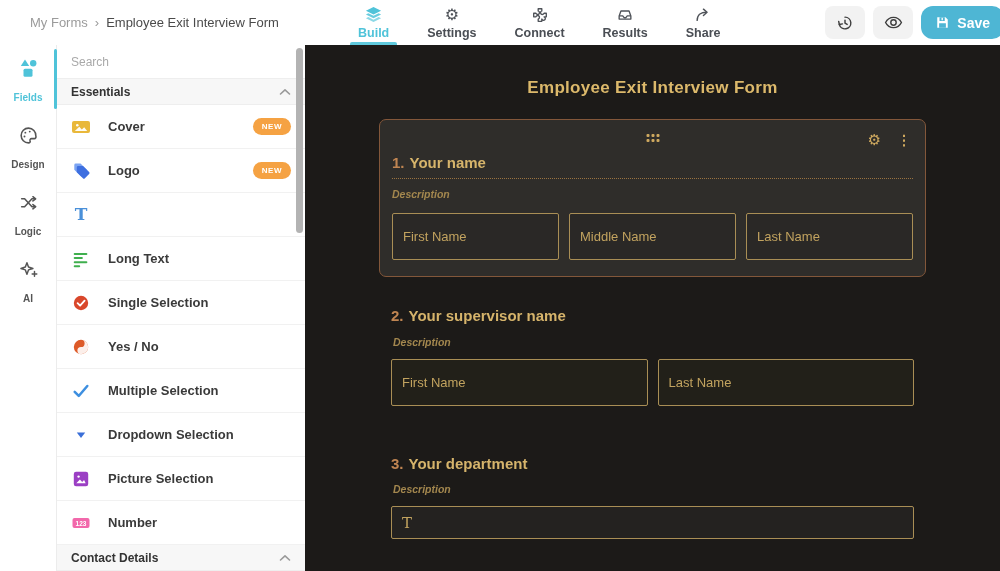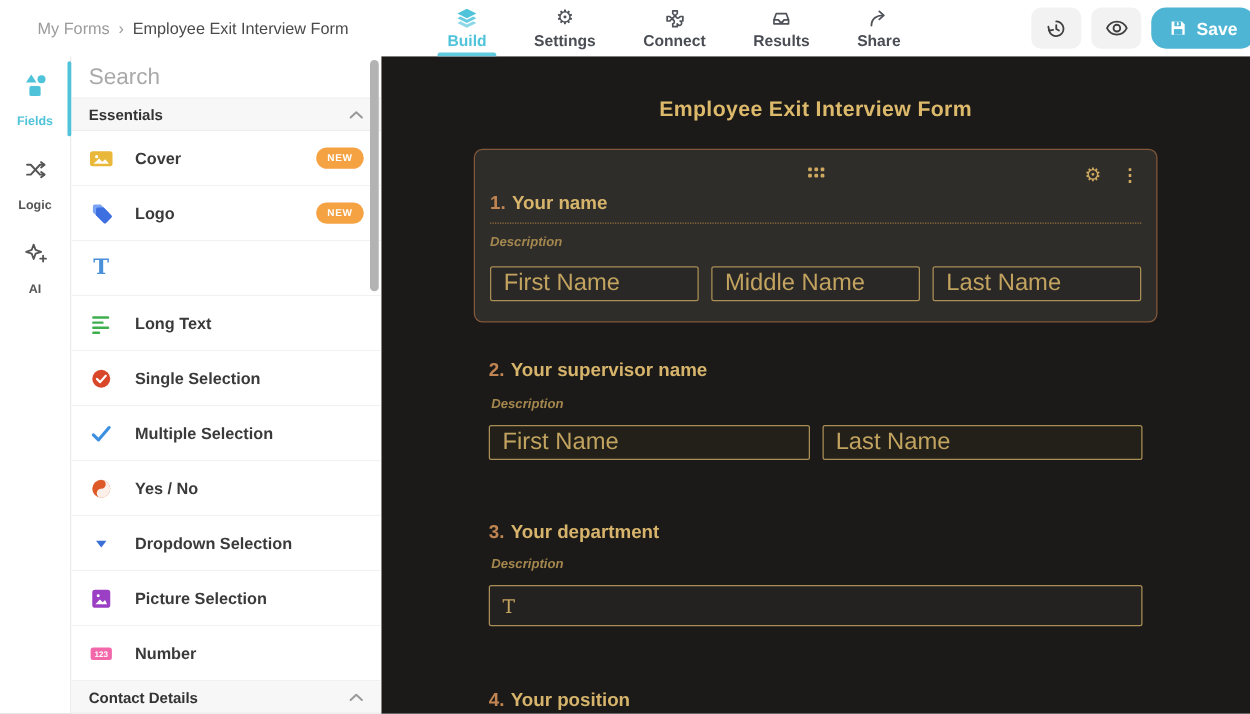--- a/index.html
+++ b/index.html
@@ -29,21 +29,21 @@
   
   .rail { position:absolute; top:45px; left:0; width:57px; height:526px; background:#fff; border-right:1px solid #ececec; z-index:4; }
   .rail-item { position:relative; display:flex; flex-direction:column; align-items:center; gap:3px; padding:12px 0 10px; cursor:pointer; }
   .rail-item .r-label { font-size:10px; font-weight:700; color:#555;margin-top:10px; }
   .rail-item.active .r-label { color:#4fc3d9; }
   .rail-item.active .active-bar { position:absolute; right:-1px; top:4px; bottom:4px; width:3px; background:#4fc3d9; border-radius:2px; }
 
   
   .panel { position:absolute; top:45px; left:57px; width:248px; height:526px; background:#fff; overflow:hidden; z-index:3; }
   .search-row { height:34px; border-bottom:1px solid #eee; display:flex; align-items:center; padding:0 14px; }
-  .search-input { border:none; outline:none; width:100%; font-size:18px; color:#333; font-family:"Liberation Sans", sans-serif; }
+  .search-input { border:none; outline:none; width:100%; font-size:12px; color:#333; font-family:"Liberation Sans", sans-serif; }
   .search-input::placeholder { color:#a9a9a9; }
   .section-header { height:26px; background:#f7f7f7; border-bottom:1px solid #eee; display:flex; align-items:center; justify-content:space-between; padding:0 14px; cursor:pointer; }
   .section-title { font-size:12px; font-weight:700; color:#333; }
   .field-item { height:44px; display:flex; align-items:center; gap:17px; padding:0 14px; border-bottom:1px solid #f1f1f1; cursor:grab; background:#fff; }
   .fi-icon { width:20px; height:20px; display:flex; align-items:center; justify-content:center; flex:none; }
   .fi-label { font-size:13px; font-weight:600; color:#3a3a3a; flex:1; }
   .new-badge { background:#f5a243; color:#fff; font-size:8px; font-weight:700; letter-spacing:.5px; border-radius:9px; padding:4px 9px; }
   .serif-t { font-family:"DejaVu Serif", serif; font-weight:700; font-size:17px; color:#4a90d9; line-height:1; }
   .panel-scrollbar { position:absolute; top:3px; right:2px; width:7px; height:185px; background:#b3b3b3; border-radius:4px; cursor:pointer; }
 
@@ -60,21 +60,21 @@
   .card-gear { font-size:15px; cursor:pointer; }
   .card-kebab { font-size:14px; font-weight:700; cursor:pointer; letter-spacing:0; }
 
   .q-title { display:flex; gap:5px; align-items:baseline; font-size:15px; font-weight:600; cursor:text; }
   .q-num { color:#c08552; }
   .q-label { color:#d6b46b; }
   .q1-title { margin-top:5px; padding-bottom:7px; border-bottom:1px dotted #9a7340; }
   .q-desc { font-size:10.5px; font-style:italic; font-weight:600; color:#a3874e; cursor:text; }
   .q1-desc { margin-top:9px; }
   .inputs-row { display:flex; gap:10px; margin-top:13px; }
-  .f-input { flex:1; height:28px; background:#2a2826; border:1px solid #a98e55; border-radius:2px; display:flex; align-items:center; padding:0 10px; font-size:19px; color:#c2a35f; cursor:text; }
+  .f-input { flex:1; height:47px; background:#2a2826; border:1px solid #a98e55; border-radius:2px; display:flex; align-items:center; padding:0 10px; font-size:13px; color:#c2a35f; cursor:text; }
 
   .questions-rest { margin:0 12px; }
   .q-block2 { margin-top:30px; }
   .q-block2 .q-desc { margin-top:12px; margin-left:2px; }
   .q-block2 .inputs-row { margin-top:11px; }
   .q-block2 .f-input { background:#222019; }
   .q-block3 { margin-top:49px; }
   .q-block3 .q-desc { margin-top:11px; margin-left:2px; }
   .q-block3 .inputs-row { margin-top:11px; }
   .q-block3 .f-input { background:#242220; height:33px; }
@@ -176,20 +176,31 @@
           <path d="M8 2.5 L12.2 9 H3.8 Z"></path>
           <circle cx="16.2" cy="6.3" r="3.2"></circle>
           <rect x="6.5" y="11.8" width="9" height="8" rx="1.5"></rect>
         </svg>
     </span>
     <span class="r-label">Fields</span>
     <span class="active-bar"></span>
   </div>
   <div class="rail-item">
     <span>
+      <svg width="21" height="21" viewBox="0 0 20 20" fill="none" stroke="#555" stroke-width="1.5">
+          <path d="M10 3 a7 7 0 1 0 0 14 c1.3 0 1.9-.9 1.5-1.9 -.4-1.1.2-2.1 1.5-2.1 h2.5 A1.8 1.8 0 0 0 17 10.5 A7 7 0 0 0 10 3 Z"></path>
+          <circle cx="7" cy="7.3" r=".9" fill="#555" stroke="none"></circle>
+          <circle cx="11.2" cy="6.3" r=".9" fill="#555" stroke="none"></circle>
+          <circle cx="6.2" cy="11" r=".9" fill="#555" stroke="none"></circle>
+        </svg>
+    </span>
+    <span class="r-label">Design</span>
+  </div>
+  <div class="rail-item">
+    <span>
       <svg width="21" height="21" viewBox="0 0 20 20" fill="none" stroke="#555" stroke-width="1.5" stroke-linecap="round" stroke-linejoin="round">
           <path d="M3.5 6.5 h2.8 l7 7.5 h3"></path>
           <path d="M3.5 14 h2.8 l7-7.5 h3"></path>
           <path d="M14.2 4.5 L16.8 6.5 L14.2 8.5"></path>
           <path d="M14.2 12 L16.8 14 L14.2 16"></path>
         </svg>
     </span>
     <span class="r-label">Logic</span>
   </div>
   <div class="rail-item">
@@ -263,35 +274,35 @@
       <svg width="18" height="18" viewBox="0 0 20 20">
           <circle cx="10" cy="10" r="8" fill="#d9472b"></circle>
           <path d="M6.2 10.2 L9 13 L14 7.4" stroke="#fff" stroke-width="2" fill="none" stroke-linecap="round" stroke-linejoin="round"></path>
         </svg>
     </span>
     <span class="fi-label">Single Selection</span>
   </div>
 
   <div class="field-item">
     <span class="fi-icon">
-      <svg width="18" height="18" viewBox="0 0 20 20" fill="none" stroke="#3d8fe0" stroke-width="2.8" stroke-linecap="round" stroke-linejoin="round">
-          <path d="M3 11 L7.5 15.5 L17 4.5"></path>
-        </svg>
-    </span>
-    <span class="fi-label">Multiple Selection</span>
-  </div>
-
-  <div class="field-item">
-    <span class="fi-icon">
       <svg width="18" height="18" viewBox="0 0 20 20">
           <circle cx="10" cy="10" r="8" fill="#dd5a28"></circle>
           <path d="M10 2 a8 8 0 0 1 0 16 a4 4 0 0 1 0 -8 a4 4 0 0 0 0 -8" fill="#fff" opacity=".9"></path>
         </svg>
     </span>
     <span class="fi-label">Yes / No</span>
+  </div>
+
+  <div class="field-item">
+    <span class="fi-icon">
+      <svg width="18" height="18" viewBox="0 0 20 20" fill="none" stroke="#3d8fe0" stroke-width="2.8" stroke-linecap="round" stroke-linejoin="round">
+          <path d="M3 11 L7.5 15.5 L17 4.5"></path>
+        </svg>
+    </span>
+    <span class="fi-label">Multiple Selection</span>
   </div>
 
   <div class="field-item">
     <span class="fi-icon">
       <svg width="12" height="12" viewBox="0 0 20 20" fill="#3a6fd8">
           <path d="M3 6 H17 L10 15 Z"></path>
         </svg>
     </span>
     <span class="fi-label">Dropdown Selection</span>
   </div>

